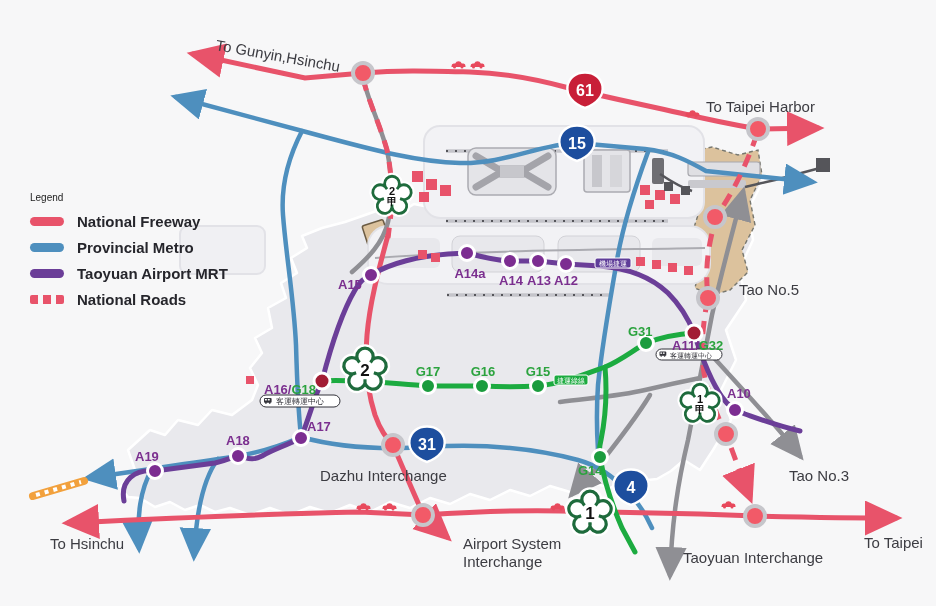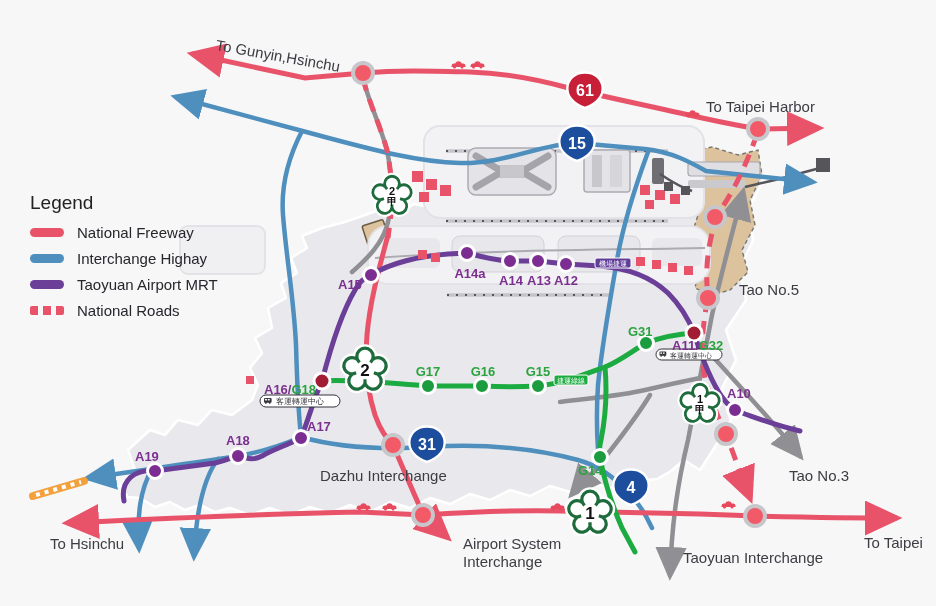--- a/index.html
+++ b/index.html
@@ -3,30 +3,30 @@
 <meta charset="utf-8">
 <style>
   html,body{margin:0;padding:0;background:#e7e7ea;}
   .canvas{position:relative;width:936px;height:606px;background:#f7f7f8;overflow:hidden;
           font-family:"Liberation Sans",sans-serif;}
   svg{position:absolute;left:0;top:0;}
   svg text{font-family:"Liberation Sans",sans-serif;}
   .maplabel{fill:#3c3c42;font-size:15px;}
   .stlabel{font-size:13px;font-weight:bold;}
   .legend{position:absolute;left:30px;top:192px;z-index:5;}
-  .legend-title{font-size:19px;color:#222;margin-bottom:9px;}
+  .legend-title{font-size:10px;color:#222;margin-bottom:9px;}
   .legend-row{display:flex;align-items:center;margin-bottom:8px;height:18px;}
   .sw{width:34px;height:9px;border-radius:5px;margin-right:13px;flex:none;}
   .sw-red{background:#e8536a;}
   .sw-blue{background:#4e8fbe;}
   .sw-purple{background:#6b3e98;}
   .sw-green{background:#1cab40;}
   .sw-hsr{background:repeating-linear-gradient(90deg,#f2a13d 0 6px,#ffffff 6px 9px);border:1px solid #8a8a8f;border-radius:2px;height:8px;}
   .sw-proj{background:repeating-linear-gradient(90deg,#e8536a 0 8px,rgba(0,0,0,0) 8px 13px);border-radius:2px;}
-  .legend-label{font-size:15px;font-weight:400;color:#26262c;white-space:nowrap;}
+  .legend-label{font-size:15px;font-weight:700;color:#26262c;white-space:nowrap;}
 </style>
 </head>
 <body>
 
 <div class="canvas">
 
 <svg width="936" height="606" viewBox="0 0 936 606">
   <defs>
     <marker id="arrR" markerWidth="9" markerHeight="8" refX="6.2" refY="3.5" orient="auto-start-reverse" markerUnits="strokeWidth">
       <path d="M0,0 L7.5,3.5 L0,7 Z" fill="#e8536a"></path>
@@ -299,21 +299,21 @@
 </svg>
 
 <div class="legend">
   <div class="legend-title">Legend</div>
   <div class="legend-row">
     <span class="sw sw-red"></span>
     <span class="legend-label">National Freeway</span>
   </div>
   <div class="legend-row">
     <span class="sw sw-blue"></span>
-    <span class="legend-label">Interchange Highay</span>
+    <span class="legend-label">Provincial Metro</span>
   </div>
   <div class="legend-row">
     <span class="sw sw-purple"></span>
     <span class="legend-label">Taoyuan Airport MRT</span>
   </div>
   <div class="legend-row">
     <span class="sw sw-proj"></span>
     <span class="legend-label">National Roads</span>
   </div>
 </div>

